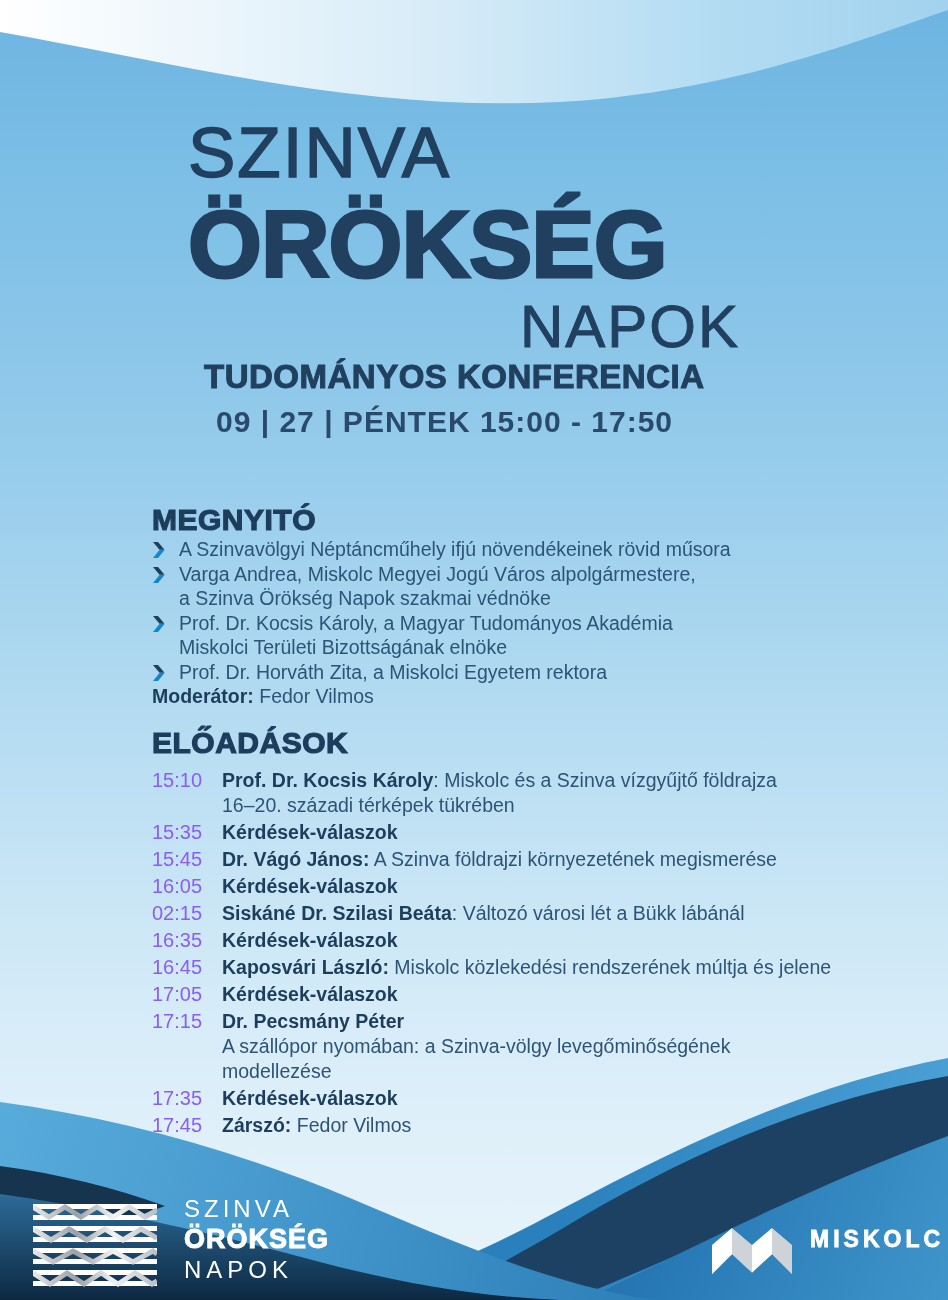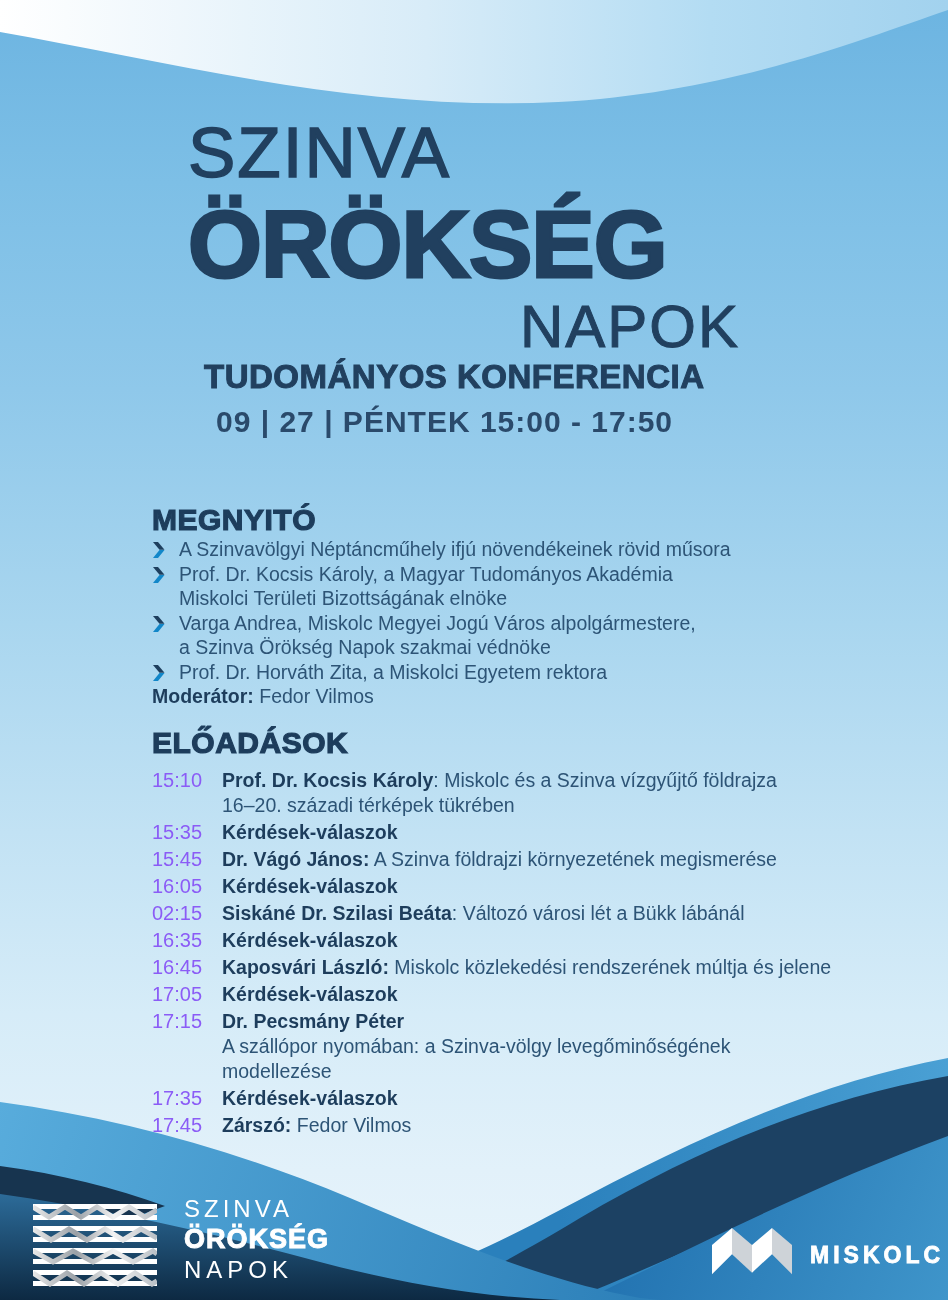--- a/index.html
+++ b/index.html
@@ -38,21 +38,21 @@
   .talk-lines{font-size:19.5px;line-height:25px;color:#2d5476;}
   .talk-lines b{color:#1d3d5c;}
 
   
   #footer-waves{left:0;bottom:0;}
   #szinva-logo{left:33px;top:1202px;}
   #brand-text{left:184px;top:1194px;color:#ffffff;}
   .f1{font-size:24px;line-height:29px;font-weight:400;letter-spacing:4px;}
   .f2{font-size:27px;line-height:32px;font-weight:700;letter-spacing:1px;-webkit-text-stroke:1px #fff;}
   .f3{font-size:24px;line-height:30px;font-weight:400;letter-spacing:5px;}
-  #miskolc{left:712px;top:1226px;display:flex;align-items:center;}
+  #miskolc{left:712px;top:1226px;display:flex;}
   #miskolc-label{color:#ffffff;font-size:23px;font-weight:700;letter-spacing:4px;margin-left:18px;-webkit-text-stroke:0.8px #fff;}
 </style>
 </head>
 <body>
 
 <svg id="top-wave" class="abs" width="948" height="140" viewBox="0 0 948 140">
   <defs>
     <linearGradient id="gradTop" x1="0" y1="0" x2="948" y2="0" gradientUnits="userSpaceOnUse">
       <stop offset="0" stop-color="#ffffff"></stop>
       <stop offset="0.45" stop-color="#d8ecf8"></stop>
@@ -86,34 +86,34 @@
         </div>
       </div>
       <div class="bullet-row">
         <div class="bullet-ic">
   <svg width="14" height="16" viewBox="0 0 14 16">
     <polygon points="1,0 6,0 12.5,7.7 7.5,7.7" fill="#1e3f5e"></polygon>
     <polygon points="7.5,8.1 12.5,8.1 6,16 1,16" fill="#1287c9"></polygon>
   </svg>
 </div>
         <div>
+          <div class="b-line">Varga Andrea, Miskolc Megyei Jogú Város alpolgármestere,</div>
+          <div class="b-line">a Szinva Örökség Napok szakmai védnöke</div>
+        </div>
+      </div>
+      <div class="bullet-row">
+        <div class="bullet-ic">
+  <svg width="14" height="16" viewBox="0 0 14 16">
+    <polygon points="1,0 6,0 12.5,7.7 7.5,7.7" fill="#1e3f5e"></polygon>
+    <polygon points="7.5,8.1 12.5,8.1 6,16 1,16" fill="#1287c9"></polygon>
+  </svg>
+</div>
+        <div>
           <div class="b-line">Prof. Dr. Kocsis Károly, a Magyar Tudományos Akadémia</div>
           <div class="b-line">Miskolci Területi Bizottságának elnöke</div>
-        </div>
-      </div>
-      <div class="bullet-row">
-        <div class="bullet-ic">
-  <svg width="14" height="16" viewBox="0 0 14 16">
-    <polygon points="1,0 6,0 12.5,7.7 7.5,7.7" fill="#1e3f5e"></polygon>
-    <polygon points="7.5,8.1 12.5,8.1 6,16 1,16" fill="#1287c9"></polygon>
-  </svg>
-</div>
-        <div>
-          <div class="b-line">Varga Andrea, Miskolc Megyei Jogú Város alpolgármestere,</div>
-          <div class="b-line">a Szinva Örökség Napok szakmai védnöke</div>
         </div>
       </div>
       <div class="bullet-row">
         <div class="bullet-ic">
   <svg width="14" height="16" viewBox="0 0 14 16">
     <polygon points="1,0 6,0 12.5,7.7 7.5,7.7" fill="#1e3f5e"></polygon>
     <polygon points="7.5,8.1 12.5,8.1 6,16 1,16" fill="#1287c9"></polygon>
   </svg>
 </div>
         <div>

